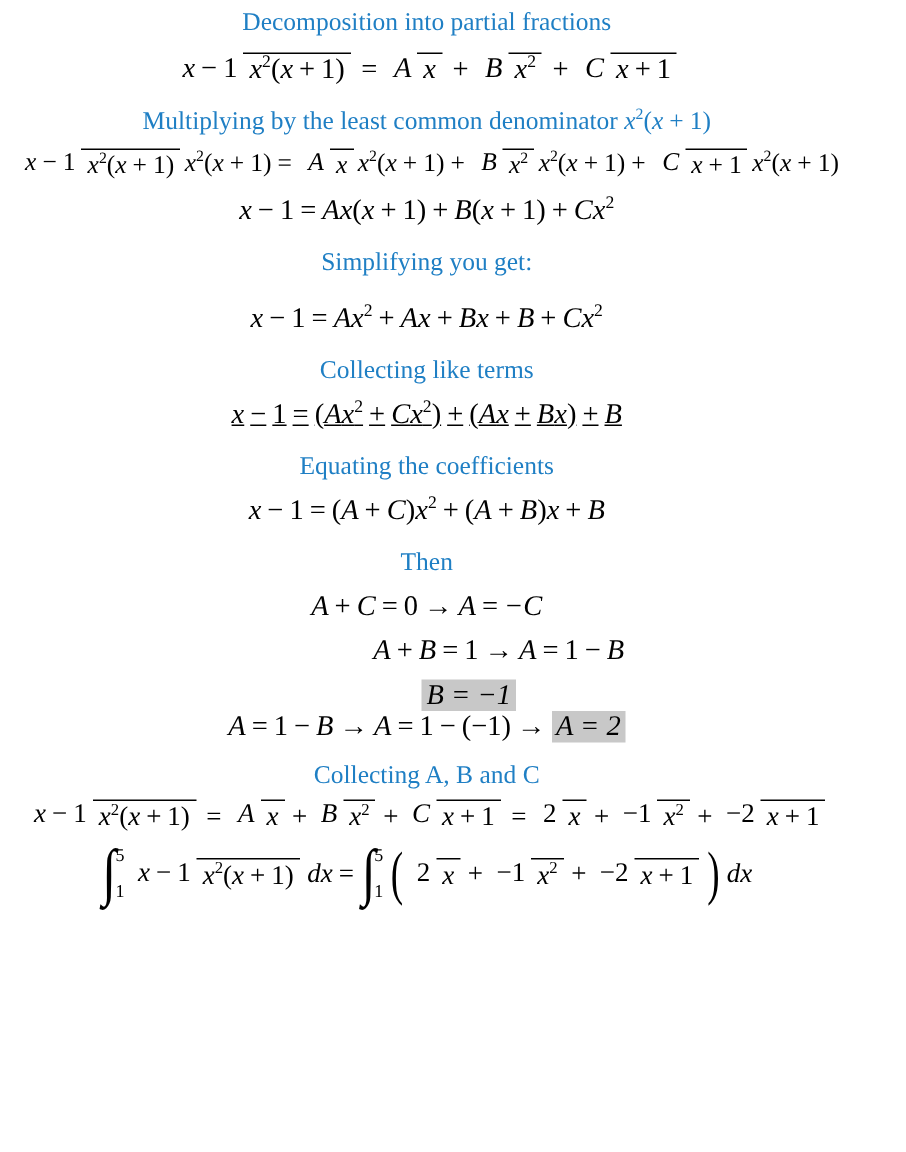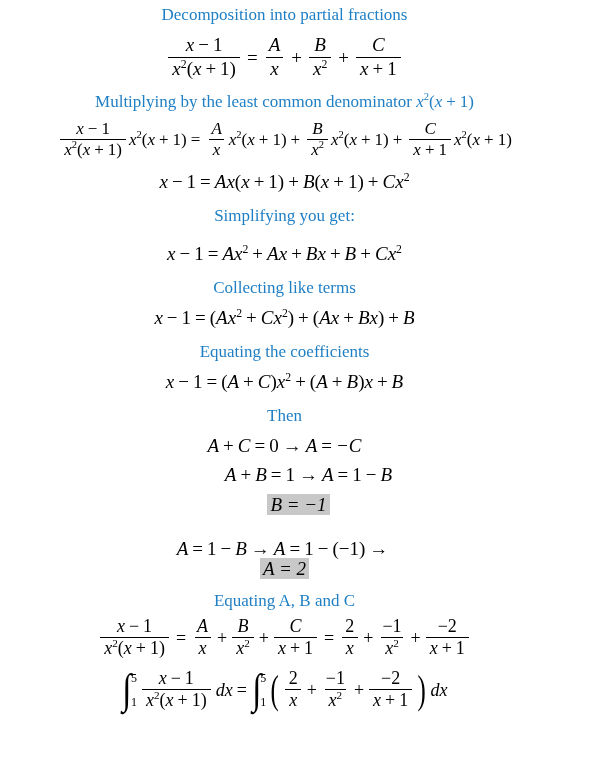--- a/index.html
+++ b/index.html
@@ -14,21 +14,20 @@
     font-family: "Liberation Serif", "DejaVu Serif", serif;
     color: #000000;
   }
   #page {
     width: 569px;
     height: 768px;
     position: relative;
     background: #ffffff;
     display: flex;
     flex-direction: column;
-    align-items: center;
   }
 
   .heading {
     color: #1f7fc4;
     font-size: 17px;
     line-height: 1.0;
     text-align: center;
     width: 100%;
     font-family: "Liberation Serif", "DejaVu Serif", serif;
     white-space: nowrap;
@@ -55,21 +54,21 @@
   .op.tight { padding: 0 2px; }
   .supn {
     font-size: 0.62em;
     vertical-align: super;
     font-style: normal;
     line-height: 0;
   }
 
   .frac {
     display: inline-flex;
-    flex-direction: column;
+    flex-direction: row;
     align-items: center;
     vertical-align: middle;
     margin: 0 3px;
     line-height: 1.08;
   }
   .frac .num { padding: 0 4px 1px 4px; }
   .frac .den { padding: 1px 4px 0 4px; border-top: 1.3px solid #000; }
 
   .hl {
     background: #c8c8c8;
@@ -182,21 +181,21 @@
   </div>
 
   <div class="eqline" style="margin-top:20px;">
     <span><span class="mi">x</span><span class="op">−</span><span class="mn">1</span><span class="op">=</span><span class="mi">A</span><span class="mi">x</span><span class="supn">2</span><span class="op">+</span><span class="mi">A</span><span class="mi">x</span><span class="op">+</span><span class="mi">B</span><span class="mi">x</span><span class="op">+</span><span class="mi">B</span><span class="op">+</span><span class="mi">C</span><span class="mi">x</span><span class="supn">2</span></span>
   </div>
 
   <div class="heading" style="margin-top:16px;">
     <span>Collecting like terms</span>
   </div>
 
-  <div class="eqline" style="margin-top:12px;">
+  <div class="eqline" style="margin-top:12px;text-decoration:underline;">
     <span><span class="mi">x</span><span class="op">−</span><span class="mn">1</span><span class="op">=</span><span class="mn">(</span><span class="mi">A</span><span class="mi">x</span><span class="supn">2</span><span class="op">+</span><span class="mi">C</span><span class="mi">x</span><span class="supn">2</span><span class="mn">)</span><span class="op">+</span><span class="mn">(</span><span class="mi">A</span><span class="mi">x</span><span class="op">+</span><span class="mi">B</span><span class="mi">x</span><span class="mn">)</span><span class="op">+</span><span class="mi">B</span></span>
   </div>
 
   <div class="heading" style="margin-top:16px;">
     <span>Equating the coefficients</span>
   </div>
 
   <div class="eqline" style="margin-top:12px;">
     <span><span class="mi">x</span><span class="op">−</span><span class="mn">1</span><span class="op">=</span><span class="mn">(</span><span class="mi">A</span><span class="op">+</span><span class="mi">C</span><span class="mn">)</span><span class="mi">x</span><span class="supn">2</span><span class="op">+</span><span class="mn">(</span><span class="mi">A</span><span class="op">+</span><span class="mi">B</span><span class="mn">)</span><span class="mi">x</span><span class="op">+</span><span class="mi">B</span></span>
   </div>
@@ -210,28 +209,28 @@
   </div>
 
   <div class="eqline" style="margin-top:10px;padding-left:48px;">
     <span><span class="mi">A</span><span class="op">+</span><span class="mi">B</span><span class="op">=</span><span class="mn">1</span><span class="op">→</span><span class="mi">A</span><span class="op">=</span><span class="mn">1</span><span class="op">−</span><span class="mi">B</span></span>
   </div>
 
   <div class="eqline" style="margin-top:10px;padding-left:28px;">
     <span class="hl mi">B = −1</span>
   </div>
 
-  <div class="eqline" style="margin-top:24px;flex-direction:column;">
+  <div class="eqline" style="margin-top:0;">
     <span><span class="mi">A</span><span class="op">=</span><span class="mn">1</span><span class="op">−</span><span class="mi">B</span><span class="op">→</span><span class="mi">A</span><span class="op">=</span><span class="mn">1</span><span class="op">−</span><span class="mn">(</span><span class="mn">−1</span><span class="mn">)</span><span class="op">→</span></span>
     <span class="hl mi">A = 2</span>
   </div>
 
 
   <div class="heading" style="margin-top:13px;">
-    <span>Equating A, B and C</span>
+    <span>Collecting A, B and C</span>
   </div>
 
   <div class="eqline" style="margin-top:8px; font-size:18px;">
     <span class="frac">
       <span class="num"><span class="mi">x</span><span class="op">−</span><span class="mn">1</span></span>
       <span class="den"><span class="mi">x</span><span class="supn">2</span><span class="mn">(</span><span class="mi">x</span><span class="op">+</span><span class="mn">1</span><span class="mn">)</span></span>
     </span>
     <span class="op">=</span>
     <span class="frac">
       <span class="num mi">A</span>

